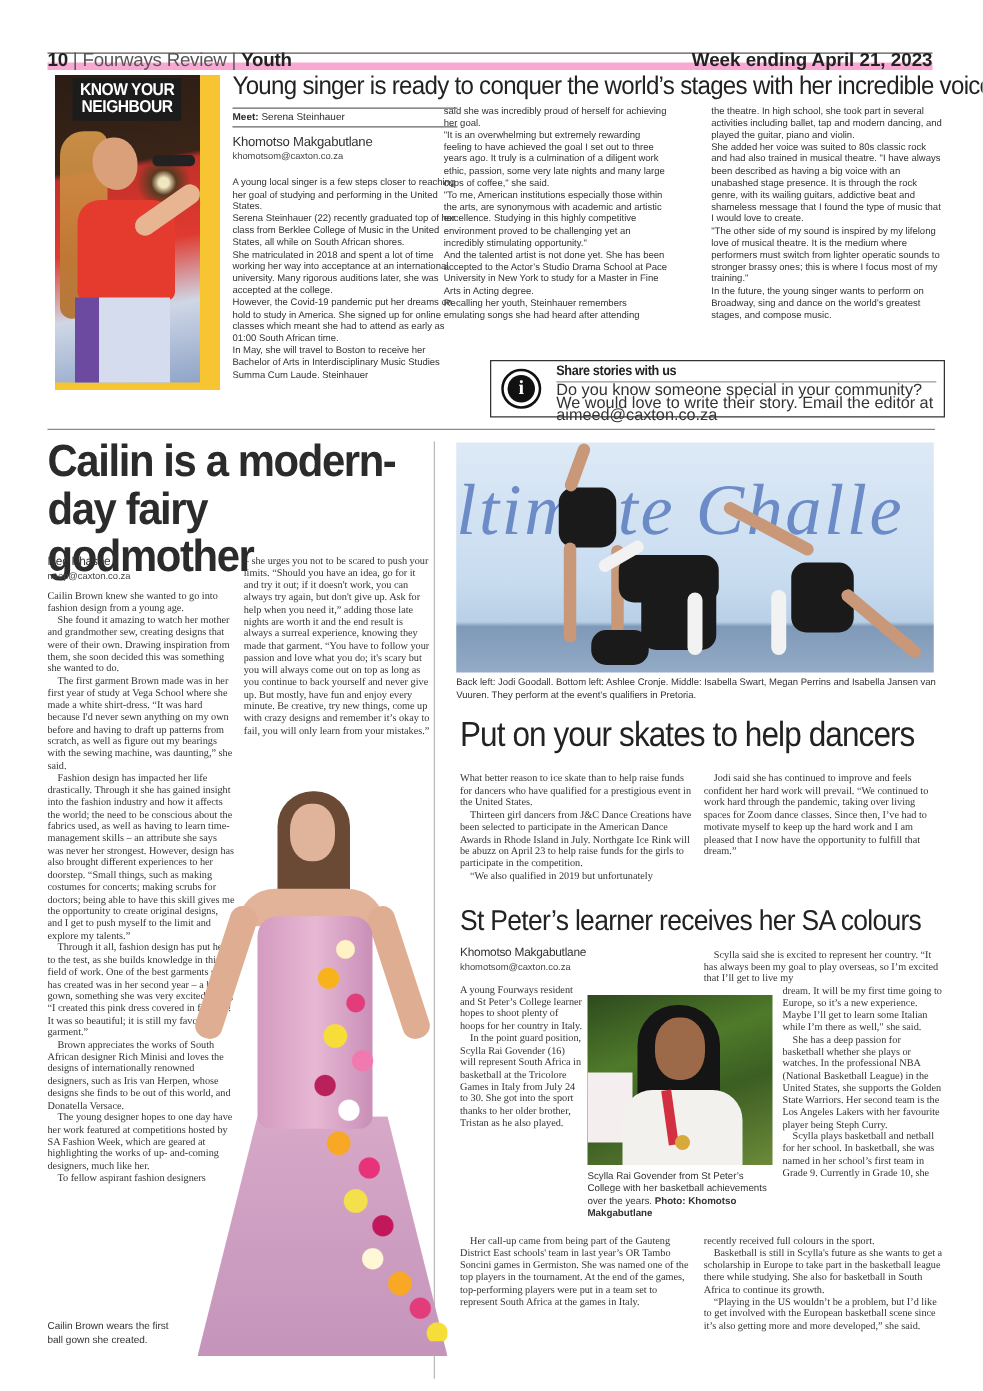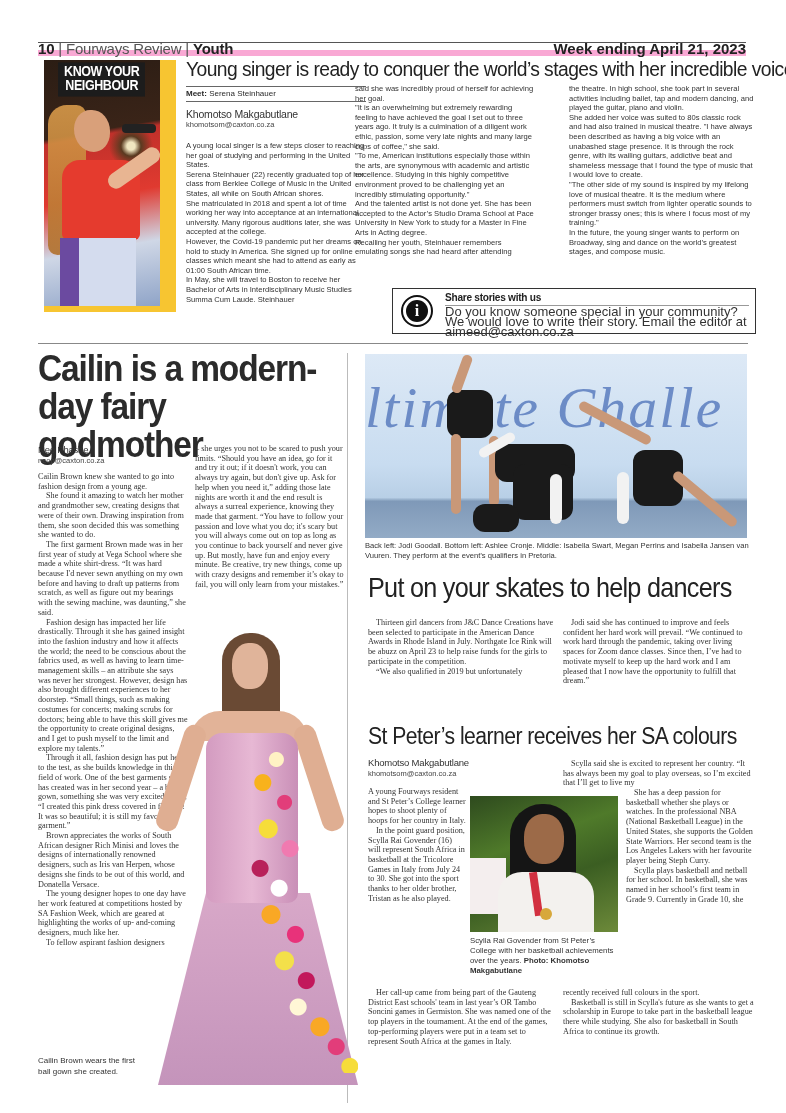--- a/index.html
+++ b/index.html
@@ -225,20 +225,21 @@
   <div class="limb" style="left:210px; top:64px; width:80px; height:10px; transform:rotate(28deg);"></div>
   <div class="limb" style="left:300px; top:140px; width:80px; height:10px; transform:rotate(40deg);"></div>
   <div class="sleeve" style="left:252px; top:118px; width:12px; height:52px;"></div>
 </div>
 
 <div class="abs dance-caption">Back left: Jodi Goodall.  Bottom left: Ashlee Cronje. Middle: Isabella Swart, Megan Perrins and Isabella Jansen van Vuuren. They perform at the event’s qualifiers in Pretoria.</div>
 
 <div class="abs skates-headline">Put on your skates to help dancers</div>
 
 <div class="abs serif" style="left:368px; top:618px; width:186px;">
+  <p>What better reason to ice skate than to help raise funds for dancers who have qualified for a prestigious event in the United States.</p>
   <p class="ind">Thirteen girl dancers from J&amp;C Dance Creations have been selected to participate in the American Dance Awards in Rhode Island in July. Northgate Ice Rink will be abuzz on April 23 to help raise funds for the girls to participate in the competition.</p>
   <p class="ind">“We also qualified in 2019 but unfortunately</p>
 </div>
 
 <div class="abs serif" style="left:563px; top:618px; width:192px;">
   <p class="ind">Jodi said she has continued to improve and feels confident her hard work will prevail. “We continued to work hard through the pandemic, taking over living spaces for Zoom dance classes. Since then, I’ve had to motivate myself to keep up the hard work and I am pleased that I now have the opportunity to fulfill that dream.”</p>
 </div>
 
 <div class="abs stp-headline">St Peter’s learner receives her SA colours</div>
 
@@ -252,27 +253,29 @@
   <p class="ind">In the point guard position, Scylla Rai Govender (16) will represent South Africa in basketball at the Tricolore Games in Italy from July 24 to 30. She got into the sport thanks to her older brother, Tristan as he also played.</p>
 </div>
 
 <div class="abs serif" style="left:368px; top:988px; width:186px;">
   <p class="ind">Her call-up came from being part of the Gauteng District East schools' team in last year’s OR Tambo Soncini games in Germiston. She was named one of the top players in the tournament. At the end of the games, top-performing players were put in a team set to represent South Africa at the games in Italy.</p>
 </div>
 
 <div class="abs serif" style="left:563px; top:759px; width:192px; text-indent:8px;">Scylla said she is excited to represent her country. “It has always been my goal to play overseas, so I’m excited that I’ll get to live my</div>
 
 <div class="abs serif" style="left:626px; top:788px; width:128px;">
+  <p>dream. It will be my first time going to Europe, so it’s a new experience. Maybe I’ll get to learn some Italian while I’m there as well," she said.</p>
   <p class="ind">She has a deep passion for basketball whether she plays or watches. In the professional NBA (National Basketball League) in the United States, she supports the Golden State Warriors. Her second team is the Los Angeles Lakers with her favourite player being Steph Curry.</p>
   <p class="ind">Scylla plays basketball and netball for her school. In basketball, she was named in her school’s first team in Grade 9. Currently in Grade 10, she</p>
 </div>
 
 <div class="abs serif" style="left:563px; top:988px; width:192px;">
   <p>recently received full colours in the sport.</p>
   <p class="ind">Basketball is still in Scylla's future as she wants to get a scholarship in Europe to take part in the basketball league there while studying. She also for basketball in South Africa to continue its growth.</p>
+  <p class="ind">“Playing in the US wouldn’t be a problem, but I’d like to get involved with the European basketball scene since it’s also getting more and more developed,” she said.</p>
 </div>
 
 <div class="abs scylla-photo">
   <div class="cert"></div>
   <div class="hair"></div>
   <div class="shirt"></div>
   <div class="face"></div>
   <div class="ribbon"></div>
   <div class="medal"></div>
 </div>

